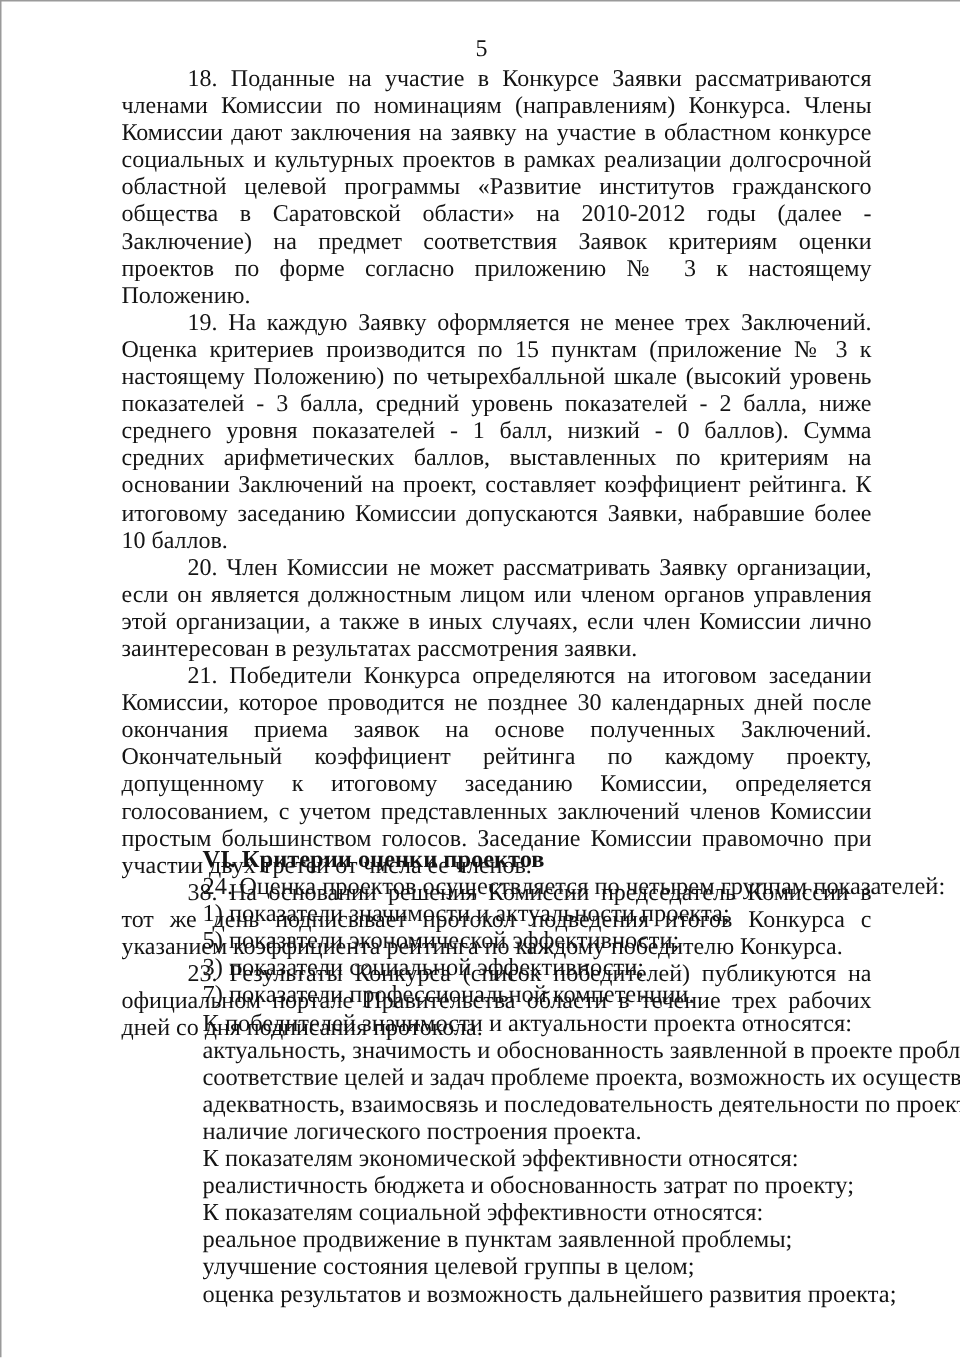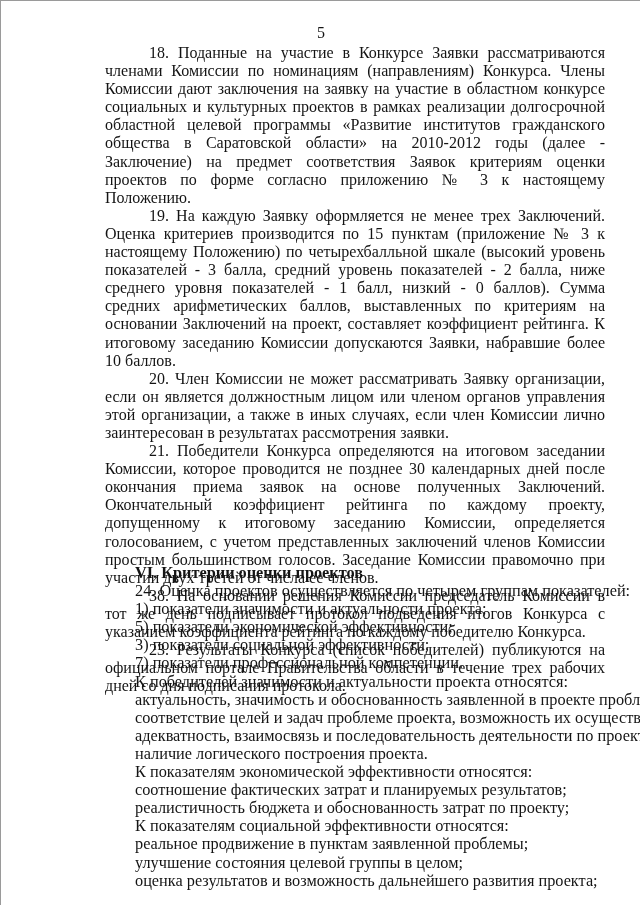--- a/index.html
+++ b/index.html
@@ -9,21 +9,21 @@
     border-top: 1px solid #9a9a9a; border-left: 1px solid #9a9a9a;
     background: #fff;
     font-family: "Liberation Serif", "DejaVu Serif", serif;
     color: #141414;
   }
   .page-number {
     position: absolute; top: 23px; left: 0; width: 640px; text-align: center;
     font-size: 16px; line-height: 18px;
   }
   .body-text {
-    position: absolute; left: 104px; top: 43px; width: 500px;
+    position: absolute; left: 80px; top: 43px; width: 500px;
     font-size: 16px; line-height: 18.1px;
   }
   .para { margin: 0; text-align: justify; text-indent: 44px; }
   .section {
     position: absolute; left: 134px; top: 563px; width: 480px;
     font-size: 16.3px; line-height: 18.1px;
   }
   .section-heading {
     margin: 0; text-align: left; font-weight: bold; width: 462px;
     font-size: 16.3px;
@@ -51,20 +51,19 @@
     <p class="line">1) показатели значимости и актуальности проекта;</p>
     <p class="line">5) показатели экономической эффективности;</p>
     <p class="line">3) показатели социальной эффективности;</p>
     <p class="line">7) показатели профессиональной компетенции.</p>
     <p class="line">К победителей значимости и актуальности проекта относятся:</p>
     <p class="line">актуальность, значимость и обоснованность заявленной в проекте проблемы;</p>
     <p class="line">соответствие целей и задач проблеме проекта, возможность их осуществления;</p>
     <p class="line">адекватность, взаимосвязь и последовательность деятельности по проекту;</p>
     <p class="line">наличие логического построения проекта.</p>
     <p class="line">К показателям экономической эффективности относятся:</p>
-    <p class="line">соотношение фактических затрат и планируемых результатов;</p>
     <p class="line">реалистичность бюджета и обоснованность затрат по проекту;</p>
     <p class="line">К показателям социальной эффективности относятся:</p>
     <p class="line">реальное продвижение в пунктам заявленной проблемы;</p>
     <p class="line">улучшение состояния целевой группы в целом;</p>
     <p class="line">оценка результатов и возможность дальнейшего развития проекта;</p>
   </div>
 </div>
 
 </body></html>

